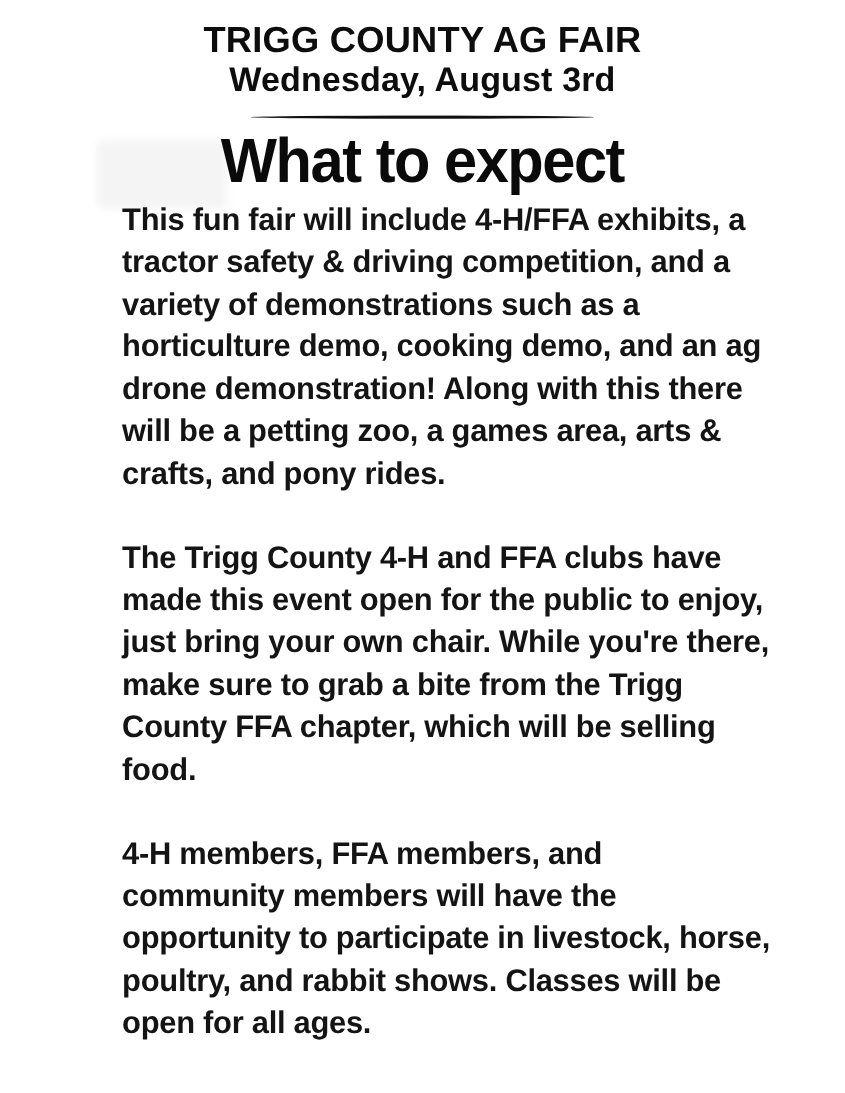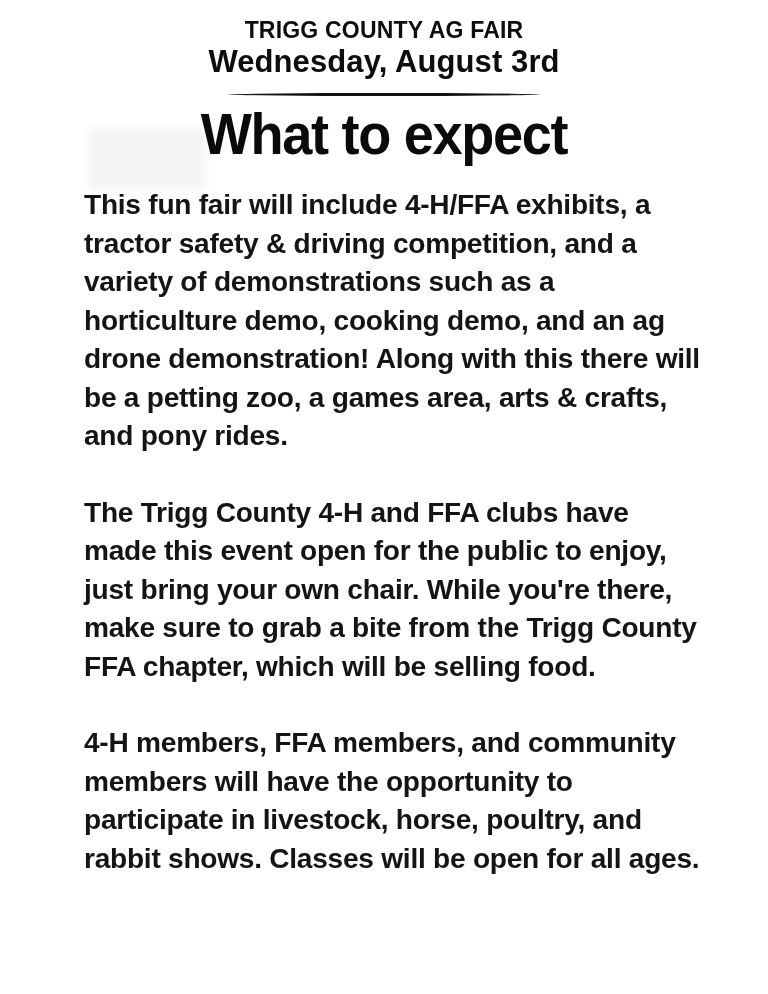--- a/index.html
+++ b/index.html
@@ -35,21 +35,21 @@
     filter: blur(4px);
     pointer-events: none;
   }
 
   
   .header {
     padding-top: 18px;
     text-align: center;
   }
   .title-line1 {
-    font-size: 23px;
+    font-size: 33px;
     font-weight: 700;
     letter-spacing: 0.2px;
     line-height: 1.12;
     color: #0d0d0d;
     white-space: nowrap;
   }
   .title-line2 {
     font-size: 31px;
     font-weight: 700;
     letter-spacing: 0.1px;
@@ -82,22 +82,22 @@
     font-weight: 800;
     letter-spacing: -1.4px;
     line-height: 1.02;
     color: #0a0a0a;
     transform: scaleX(0.95);
     transform-origin: center;
   }
 
   
   .body-copy {
-    margin-top: 22px;
-    padding-left: 84px;
+    margin-top: 6px;
+    padding-left: 111px;
     padding-right: 58px;
   }
   .paragraph {
     font-size: 28.5px;
     font-weight: 700;
     line-height: 38.5px;
     letter-spacing: -0.25px;
     color: #141414;
     margin: 0;
     transform: scaleX(0.985);

